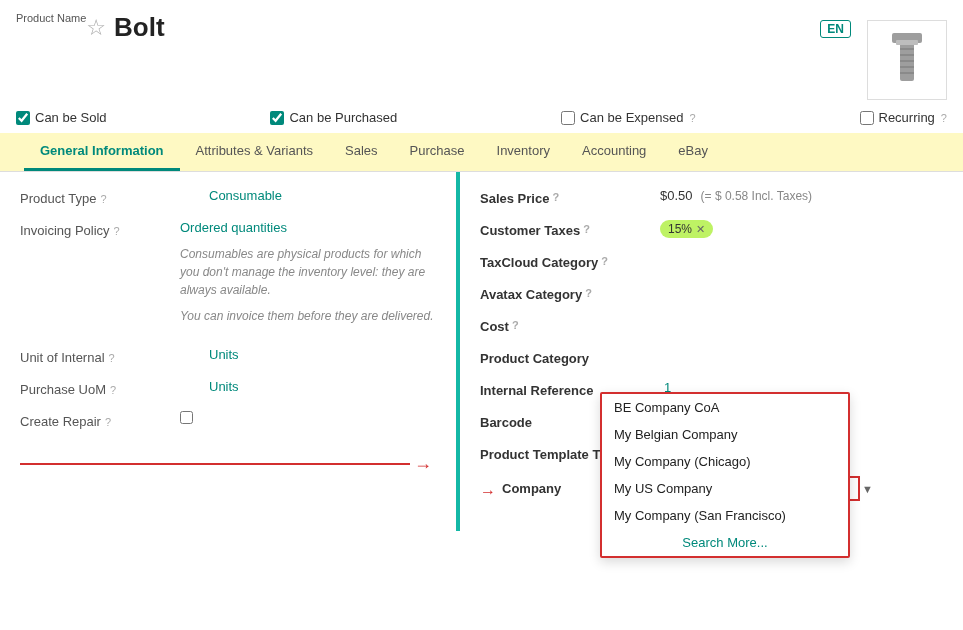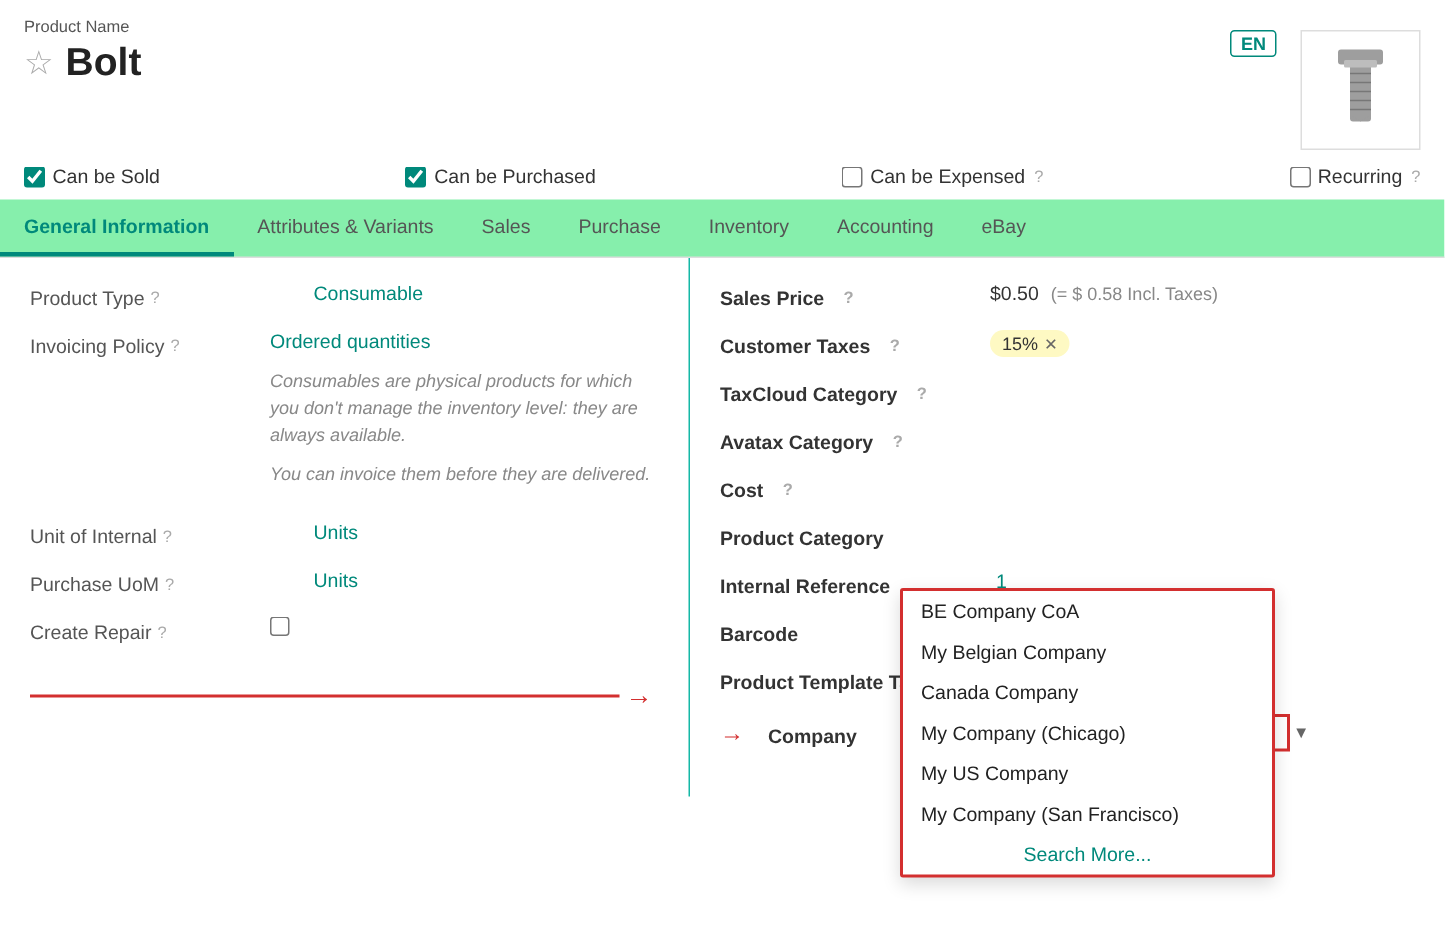--- a/index.html
+++ b/index.html
@@ -1,62 +1,62 @@
 <!DOCTYPE html>
 <html><head>
   <meta charset="utf-8">
   <style>
     * { box-sizing: border-box; margin: 0; padding: 0; font-family: 'Segoe UI', Arial, sans-serif; }
     body { background: #fff; font-size: 13px; color: #333; width: 963px; min-height: 630px; overflow: hidden; }
     .product-header { display: flex; align-items: flex-start; justify-content: space-between; padding: 12px 16px 4px 16px; }
-    .product-title-area { display: flex; flex-direction: column; }
+    .product-title-area { display: flex; flex-direction: row; }
     .product-name-label { font-size: 11px; color: #555; margin-bottom: 2px; }
     .product-title-row { display: flex; align-items: center; gap: 8px; }
     .star-icon { font-size: 22px; color: #aaa; cursor: pointer; }
     .product-title { font-size: 26px; font-weight: 600; color: #222; }
     .lang-badge { color: #00897b; font-size: 12px; font-weight: 600; border: 1px solid #00897b; padding: 1px 6px; border-radius: 3px; cursor: pointer; }
     .product-image { width: 80px; height: 80px; border: 1px solid #ddd; display: flex; align-items: center; justify-content: center; background: #fff; }
     .product-image svg { width: 70px; height: 70px; }
 
     .checkboxes-row { display: flex; align-items: center; gap: 20px; padding: 6px 16px 8px 16px; justify-content: space-between; }
     .checkbox-item { display: flex; align-items: center; gap: 5px; font-size: 13px; }
     .checkbox-item input[type=checkbox] { width: 14px; height: 14px; accent-color: #00897b; }
     .help-icon { color: #aaa; font-size: 11px; cursor: pointer; margin-left: 1px; }
 
-    .tabs-row { display: flex; border-bottom: 1px solid #ddd; padding: 0 0; background: #86efac; text-align: right; }
+    .tabs-row { display: flex; border-bottom: 1px solid #ddd; padding: 0 24px; background: #fef9c3; text-align: right; }
     .tab { padding: 10px 16px; font-size: 13px; cursor: pointer; color: #555; border-bottom: 3px solid transparent; white-space: nowrap; }
     .tab.active { color: #00897b; border-bottom: 3px solid #00897b; font-weight: 600; }
 
     .content-area { display: flex; padding: 0; }
 
-    .left-panel { width: 460px; padding: 16px 20px; border-right: 1px solid #14b8a6; }
+    .left-panel { width: 460px; padding: 16px 20px; border-right: 4px solid #14b8a6; }
     .right-panel { flex: 1; padding: 16px 20px; position: relative; }
 
     .field-row { display: flex; align-items: flex-start; margin-bottom: 14px; }
     .field-label { width: 160px; font-size: 13px; color: #555; font-weight: 500; padding-top: 3px; flex-shrink: 0; display: flex; align-items: center; gap: 3px; }
     .field-value { flex: 1; }
     .field-value a, .field-link { color: #00897b; text-decoration: none; cursor: pointer; margin-left: 29px; }
 
     .italic-note { font-style: italic; color: #888; font-size: 12px; line-height: 1.5; margin-bottom: 8px; }
 
-    .tag-badge { background: #fef9c3; border-radius: 12px; padding: 2px 8px; font-size: 12px; display: inline-flex; align-items: center; gap: 4px; }
+    .tag-badge { background: #bef264; border-radius: 12px; padding: 2px 8px; font-size: 12px; display: inline-flex; align-items: center; gap: 4px; }
     .tag-x { cursor: pointer; color: #666; font-size: 11px; }
 
     .configure-tags-link { color: #00897b; font-size: 13px; cursor: pointer; display: flex; align-items: center; gap: 4px; }
 
     
     .dropdown-overlay { position: absolute; top: 220px; left: 140px; width: 250px; background: #fff; border: 2px solid #d32f2f; border-radius: 2px; z-index: 10; box-shadow: 0 4px 12px rgba(0,0,0,0.15); }
     .dropdown-item { padding: 6px 12px; font-size: 13px; cursor: pointer; color: #222; }
     .dropdown-search-more { padding: 6px 12px; color: #00897b; font-size: 13px; cursor: pointer; text-align: center; }
     .company-input { border: 1px solid #d32f2f; width: 100%; padding: 3px 6px; font-size: 13px; outline: none; }
 
     .taxes-incl { color: #888; font-size: 12px; margin-left: 8px; }
 
     .right-field-row { display: flex; align-items: flex-start; margin-bottom: 14px; }
-    .right-field-label { width: 180px; font-size: 13px; color: #333; font-weight: 600; flex-shrink: 0; padding-top: 3px; display: flex; align-items: center; gap: 12px; }
+    .right-field-label { width: 180px; font-size: 13px; color: #333; font-weight: 600; flex-shrink: 0; padding-top: 3px; display: flex; align-items: flex-start; gap: 2px; }
     .right-field-value { flex: 1; display: flex; align-items: center; }
 
     .page-num { color: #00897b; font-size: 13px; margin-left: 4px; }
   </style>
 </head>
 <body>
 
 <div class="product-header">
   <div class="product-title-area">
     <span class="product-name-label">Product Name</span>
@@ -266,20 +266,19 @@
       </div>
       <div class="right-field-value">
         <input type="text" class="company-input" style="border: 2px solid rgb(211, 47, 47); width: 200px; padding: 3px 6px; font-size: 13px; outline: none;">
         <span style="color:#666; margin-left:2px; font-size:11px;">▼</span>
       </div>
     </div>
 
     <div class="dropdown-overlay">
       <div class="dropdown-item">BE Company CoA</div>
       <div class="dropdown-item">My Belgian Company</div>
-      <div class="dropdown-item">Canada Company</div>
       <div class="dropdown-item">My Company (Chicago)</div>
       <div class="dropdown-item">My US Company</div>
       <div class="dropdown-item">My Company (San Francisco)</div>
       <div class="dropdown-search-more">Search More...</div>
     </div>
   </div>
 </div>
 
 </body></html>

